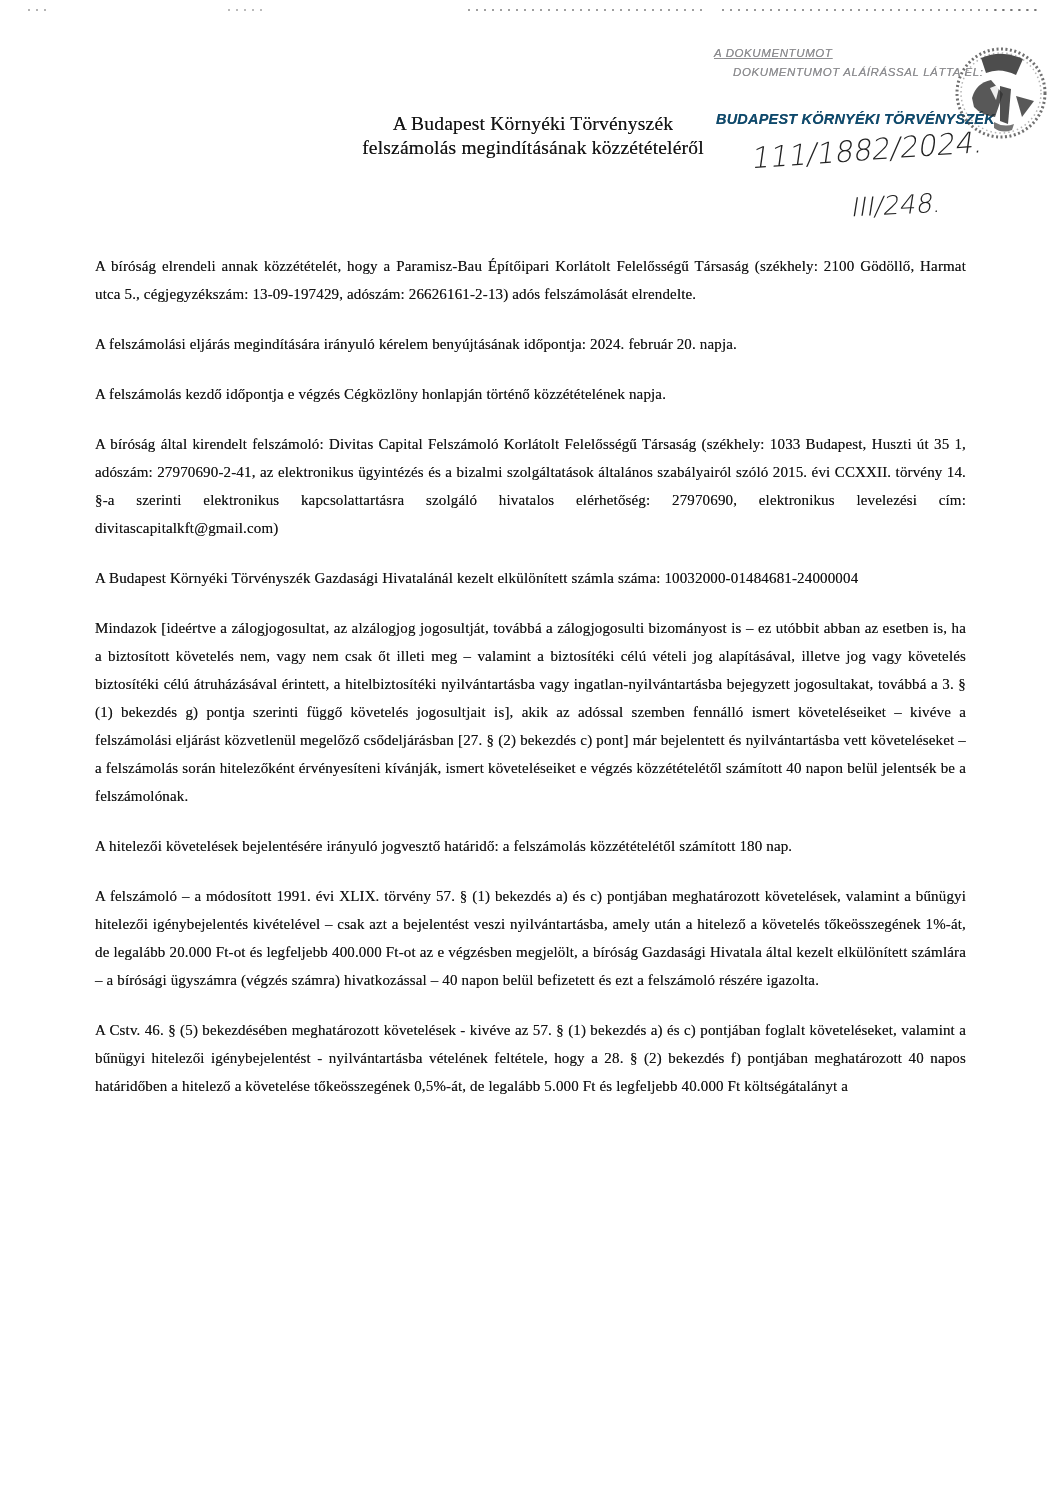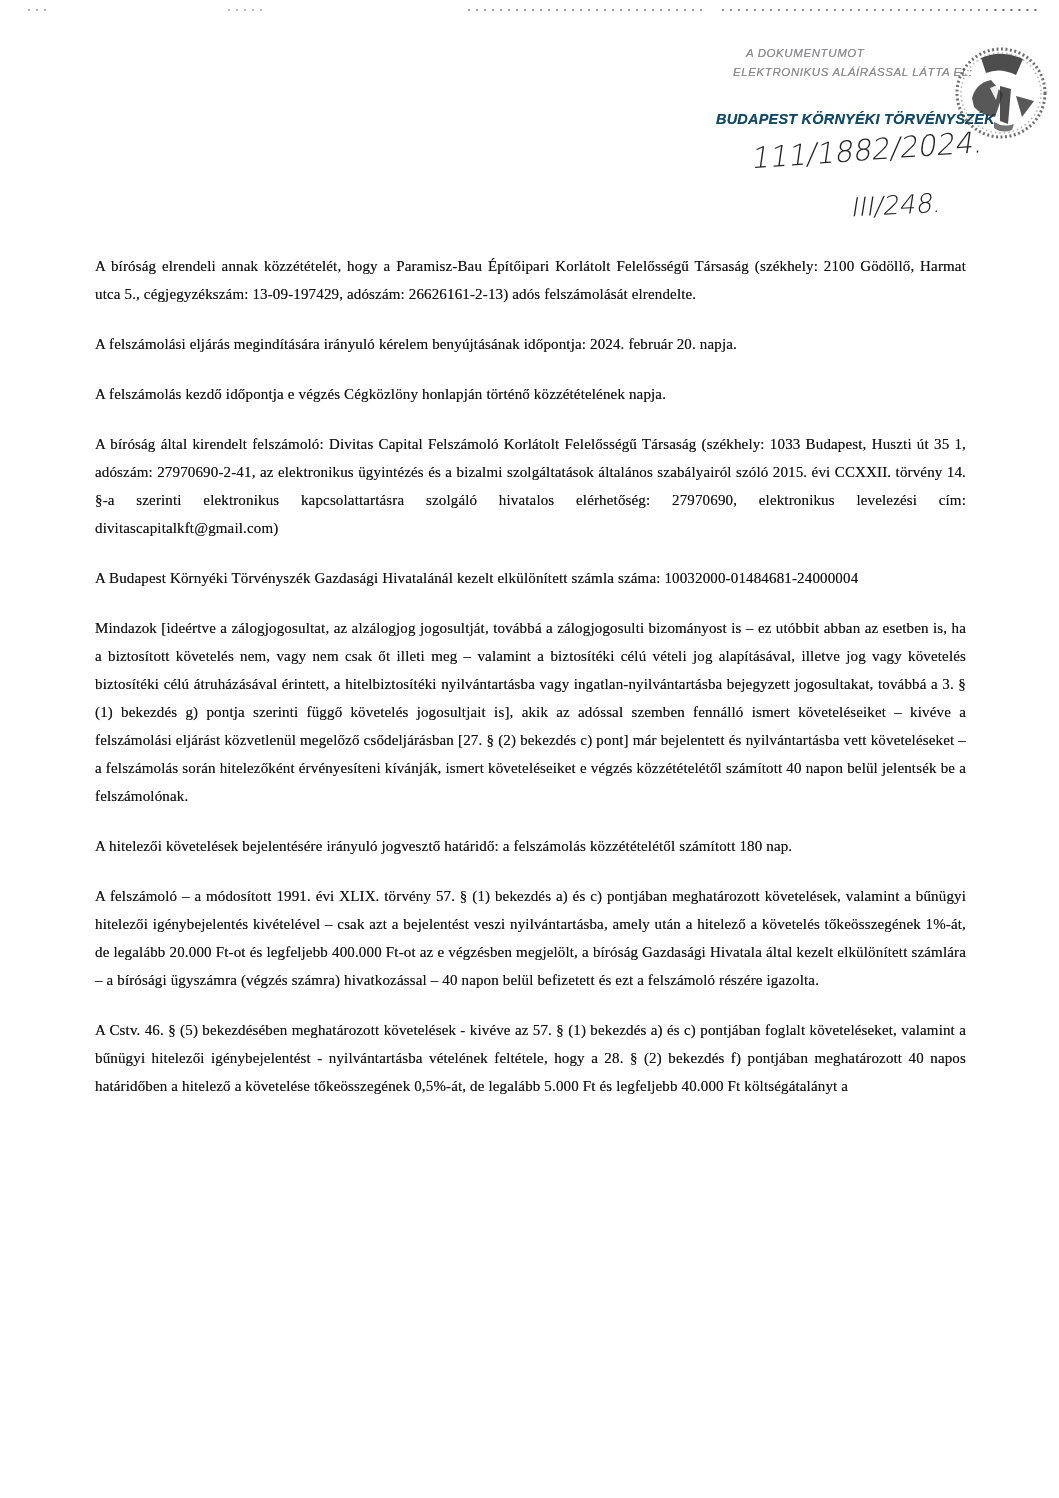--- a/index.html
+++ b/index.html
@@ -41,21 +41,21 @@
   .stamp-note {
     position: absolute;
     font-family: "Liberation Sans", sans-serif;
     font-style: italic;
     color: #8e8e91;
     font-size: 11.5px;
     letter-spacing: .6px;
     white-space: nowrap;
     text-shadow: 0 0 .5px rgba(120,120,125,.8);
   }
-  .stamp-note.l1 { top: 47px; left: 746px; }
+  .stamp-note.l1 { top: 47px; left: 714px; text-decoration: underline; }
   .stamp-note.l2 { top: 66px; left: 733px; }
   .stamp-court {
     position: absolute;
     top: 111px;
     left: 716px;
     font-family: "Liberation Sans", sans-serif;
     font-style: italic;
     font-weight: bold;
     font-size: 14.5px;
     letter-spacing: .2px;
@@ -108,24 +108,26 @@
 <div class="page">
 
   <div class="scan-dots seg1"></div>
   <div class="scan-dots seg2"></div>
   <div class="scan-dots seg3"></div>
   <div class="scan-dots seg4"></div>
   <div class="scan-dots seg5"></div>
 
   <header>
     <div class="title-block">
+      <div>A Budapest Környéki Törvényszék</div>
+      <div>felszámolás megindításának közzétételéről</div>
     </div>
 
     <div class="stamp-note l1">A DOKUMENTUMOT</div>
-    <div class="stamp-note l2">ELEKTRONIKUS ALÁÍRÁSSAL LÁTTA EL:</div>
+    <div class="stamp-note l2">DOKUMENTUMOT ALÁÍRÁSSAL LÁTTA EL:</div>
     <div class="stamp-court">BUDAPEST KÖRNYÉKI TÖRVÉNYSZÉK</div>
 
     <div class="handwritten hw1">111/1882/2024.</div>
     <div class="handwritten hw2">III/248.</div>
 
     <div class="seal">
       <svg width="102" height="100" viewBox="0 0 102 100" xmlns="http://www.w3.org/2000/svg" aria-hidden="true">
         <circle cx="51" cy="49" r="44" fill="none" stroke="#4c4c4c" stroke-width="3" stroke-dasharray="2 2.5" opacity=".8"></circle>
         <circle cx="51" cy="49" r="40" fill="none" stroke="#6a6a6a" stroke-width="1.5" stroke-dasharray="1.5 3" opacity=".5"></circle>
         <path d="M31 14 Q52 5 73 15 L66 31 Q50 23 36 29 Z" fill="#2e2e2e" opacity=".85"></path>

